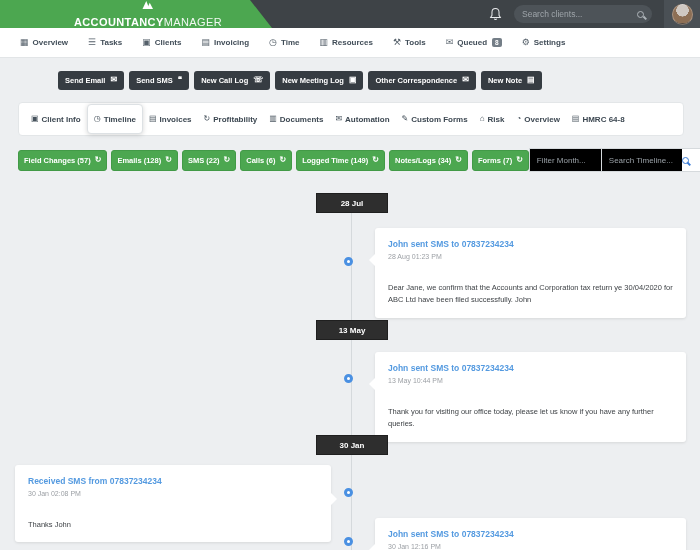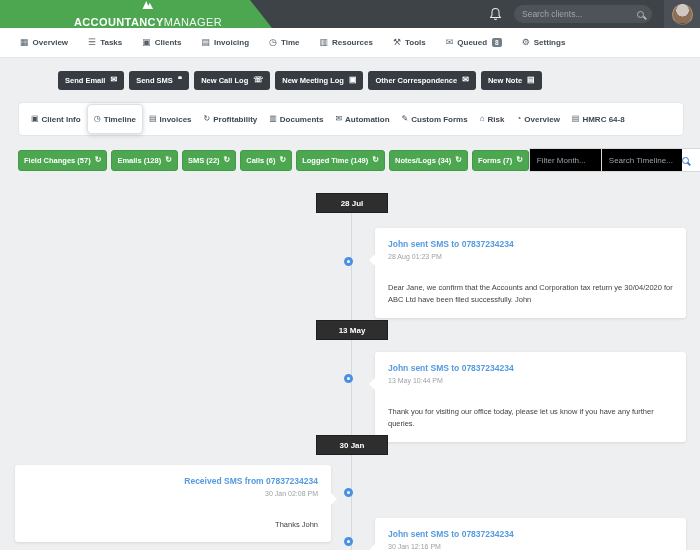--- a/index.html
+++ b/index.html
@@ -270,21 +270,21 @@
     <div class="tl-card" style="left:375px; top:164px;">
       <span class="arrow-l"></span>
       <a class="tl-title">John sent SMS to 07837234234</a>
       <div class="tl-time">13 May 10:44 PM</div>
       <div class="tl-body">Thank you for visiting our office today, please let us know if you have any further queries.</div>
     </div>
     <div class="tl-dot" style="top:186px;"></div>
 
     <div class="date-chip" style="top:247px;">30 Jan</div>
 
-    <div class="tl-card" style="left:15px; top:277px; width:316px;text-align:right;">
+    <div class="tl-card" style="left:15px; top:277px; width:316px;">
       <span class="arrow-r"></span>
       <a class="tl-title">Received SMS from 07837234234</a>
       <div class="tl-time">30 Jan 02:08 PM</div>
       <div class="tl-body">Thanks John</div>
     </div>
     <div class="tl-dot" style="top:300px;"></div>
 
     <div class="tl-card" style="left:375px; top:330px; height:60px;">
       <span class="arrow-l"></span>
       <a class="tl-title">John sent SMS to 07837234234</a>

